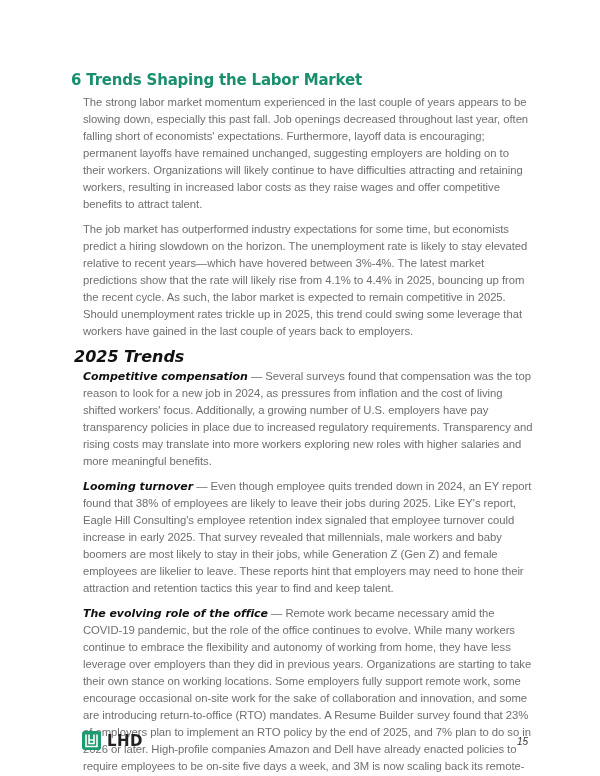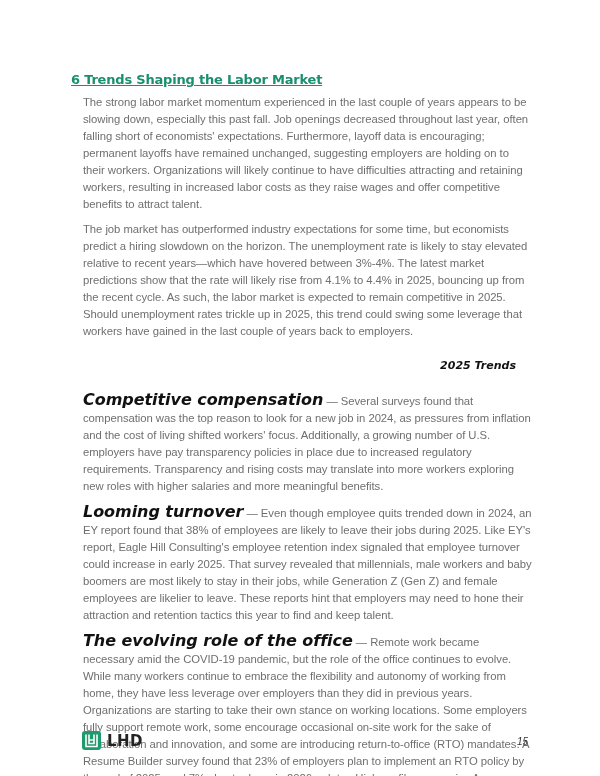--- a/index.html
+++ b/index.html
@@ -1,21 +1,21 @@
 <!DOCTYPE html>
 <html><head>
 <meta charset="utf-8">
 <style>
   html, body { margin: 0; padding: 0; background: #ffffff; }
   body { width: 600px; height: 776px; position: relative; overflow: hidden; font-family: "Liberation Sans", sans-serif; }
   .page { position: absolute; left: 71px; top: 68px; width: 462px; }
-  .title { font-family: "DejaVu Sans", sans-serif; font-weight: bold; font-size: 13px; color: #1a8f6e; margin: 0 0 2px 0; line-height: 24px; letter-spacing: -0.2px; text-decoration: underline; }
+  .title { font-family: "DejaVu Sans", sans-serif; font-weight: bold; font-size: 15px; color: #1a8f6e; margin: 0 0 2px 0; line-height: 24px; letter-spacing: -0.2px; }
   p { margin: 0 0 8px 12px; font-size: 11.3px; line-height: 17px; color: #6f6f6f; letter-spacing: -0.05px; }
-  .subhead { font-family: "DejaVu Sans", sans-serif; font-weight: bold; font-style: italic; font-size: 11px; color: #111111; margin: 17px; line-height: 17px; text-align: right; }
-  .lead { font-family: "DejaVu Sans", sans-serif; font-weight: bold; font-style: italic; color: #111111; font-size: 16px; }
+  .subhead { font-family: "DejaVu Sans", sans-serif; font-weight: bold; font-style: italic; font-size: 16px; color: #111111; margin: 3px; line-height: 17px; }
+  .lead { font-family: "DejaVu Sans", sans-serif; font-weight: bold; font-style: italic; color: #111111; font-size: 11px; }
   .footer-logo { position: absolute; left: 82px; top: 731px; display: flex; align-items: center; gap: 6px; }
   .logo-mark { width: 19px; height: 19px; background: #1e9a6e; border-radius: 3px; position: relative; }
   .logo-mark svg { position: absolute; left: 0; top: 0; }
   .logo-text { font-family: "DejaVu Sans", sans-serif; font-weight: bold; font-size: 15px; color: #222222; letter-spacing: 0.5px; }
   .page-number { position: absolute; left: 517px; top: 736px; font-size: 10px; color: #333333; font-family: "Liberation Sans", sans-serif; font-style: italic; }
 </style>
 </head>
 <body>
 
 <div class="page">

